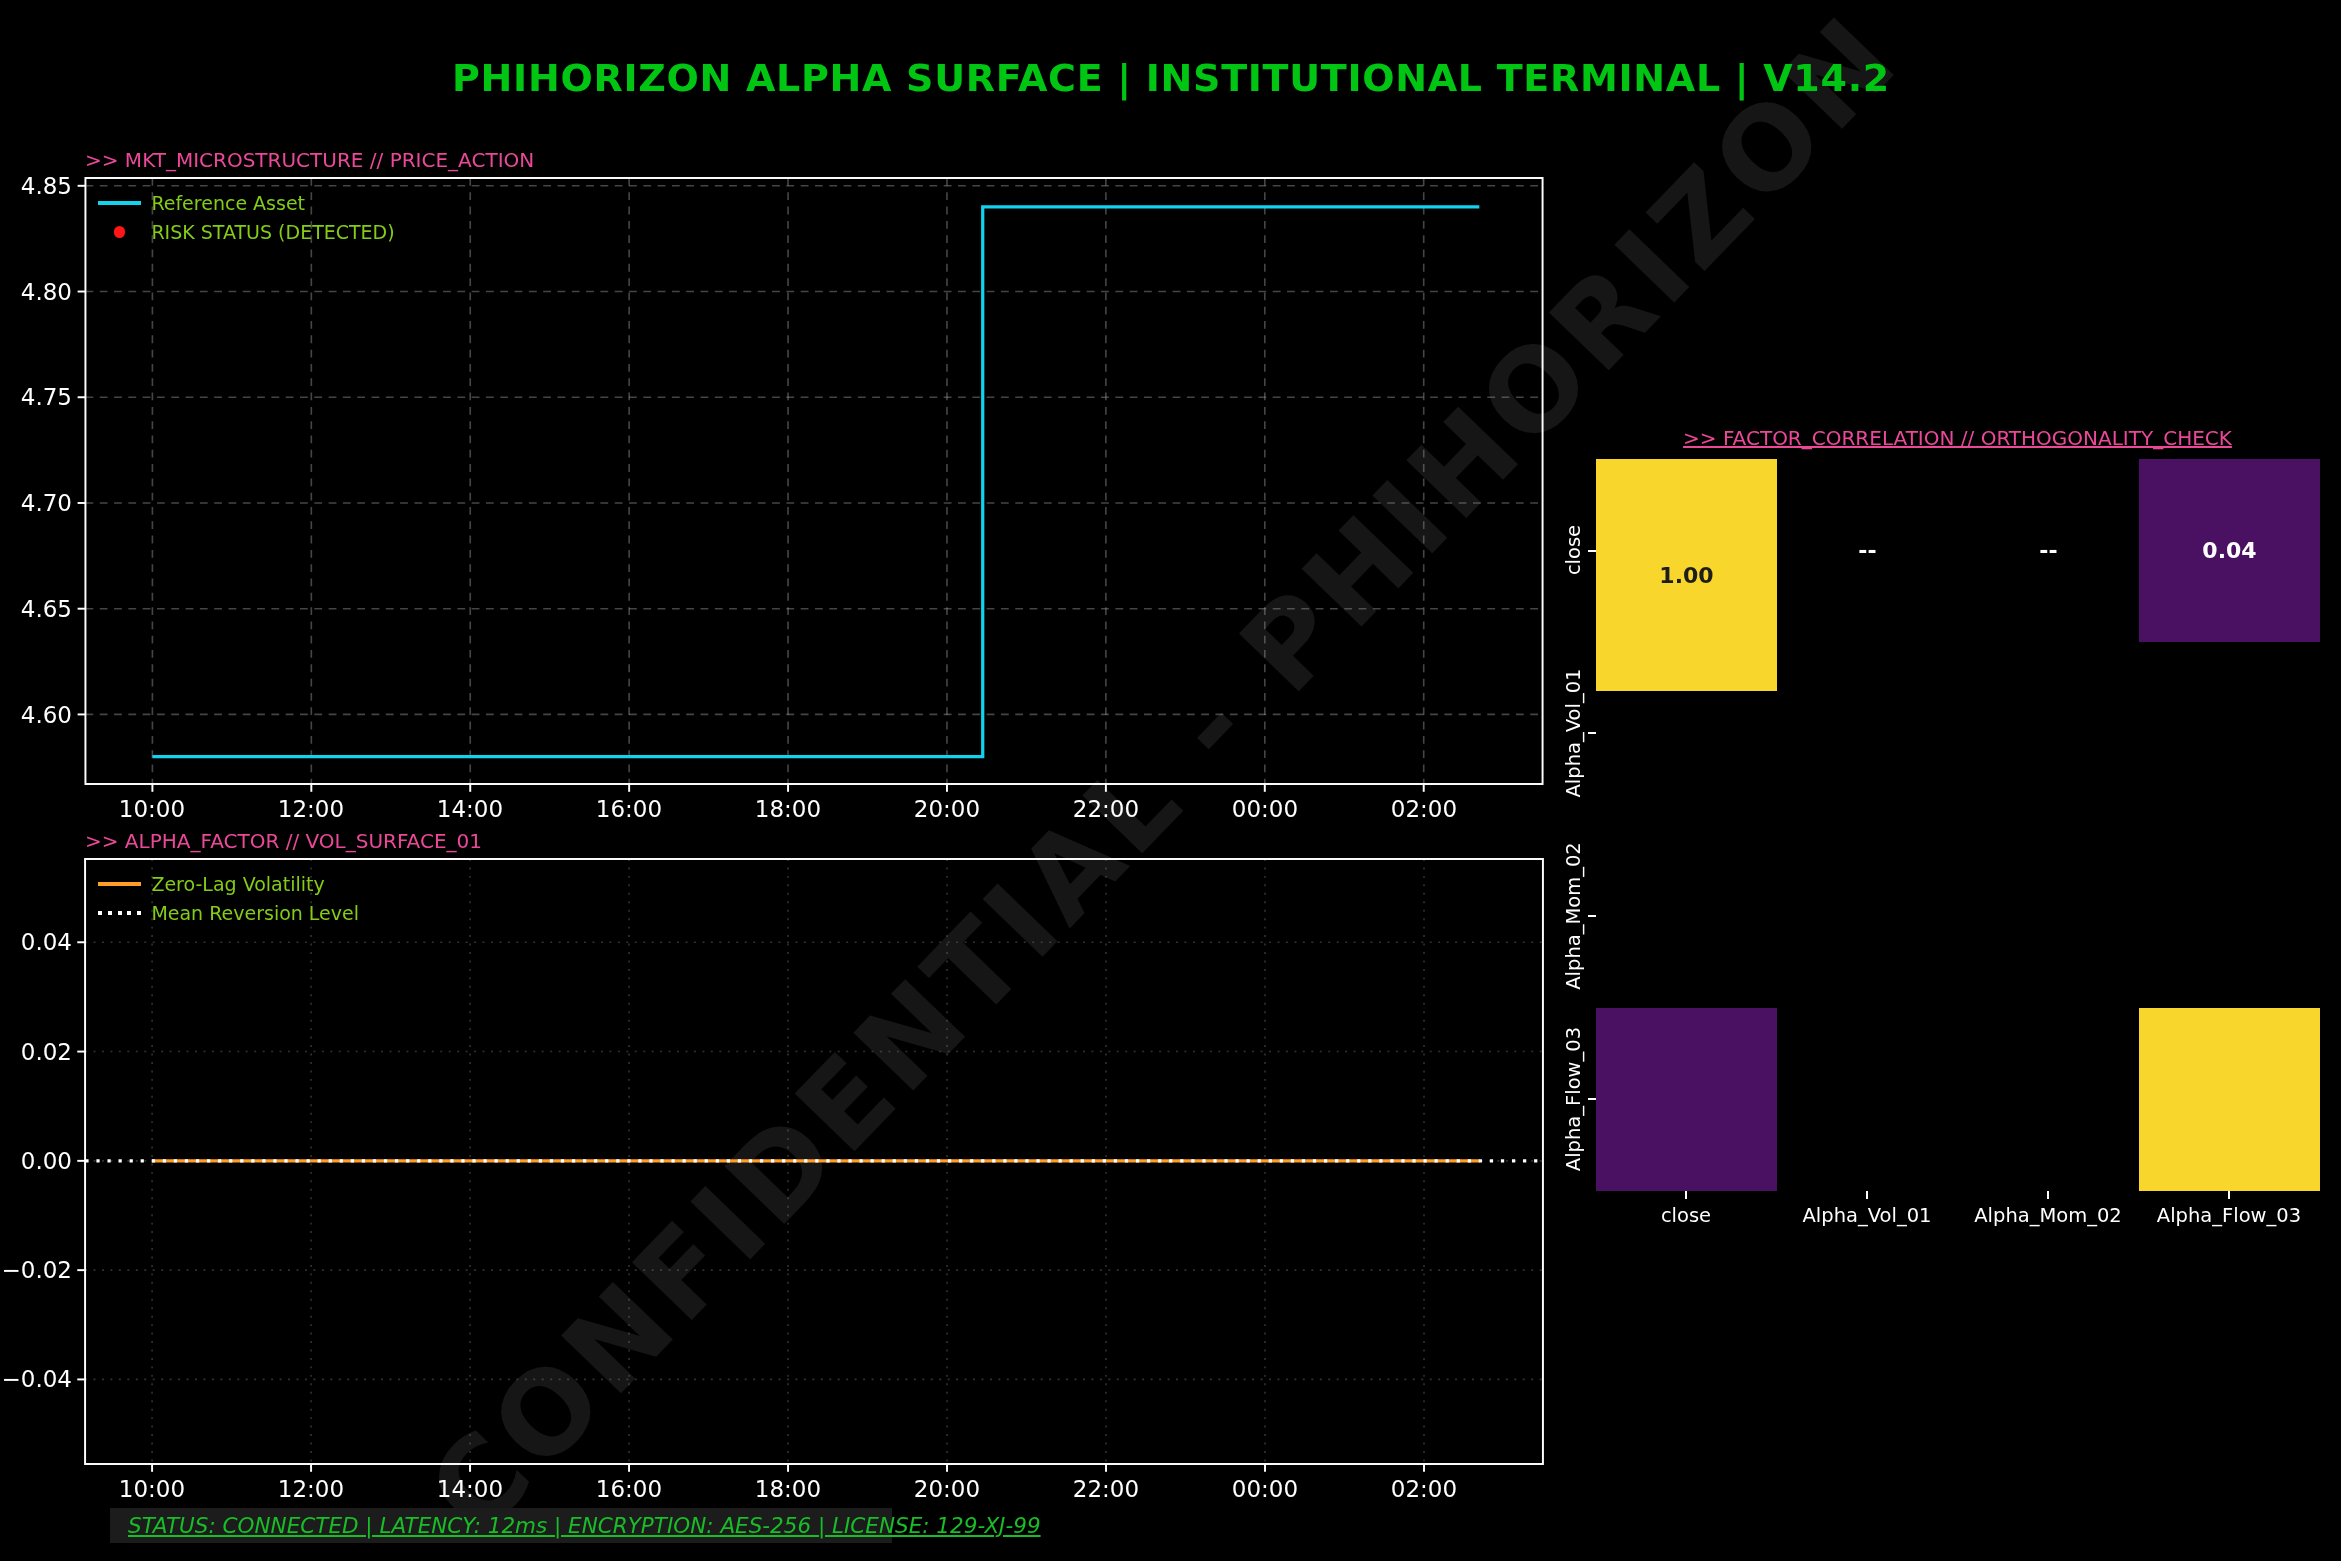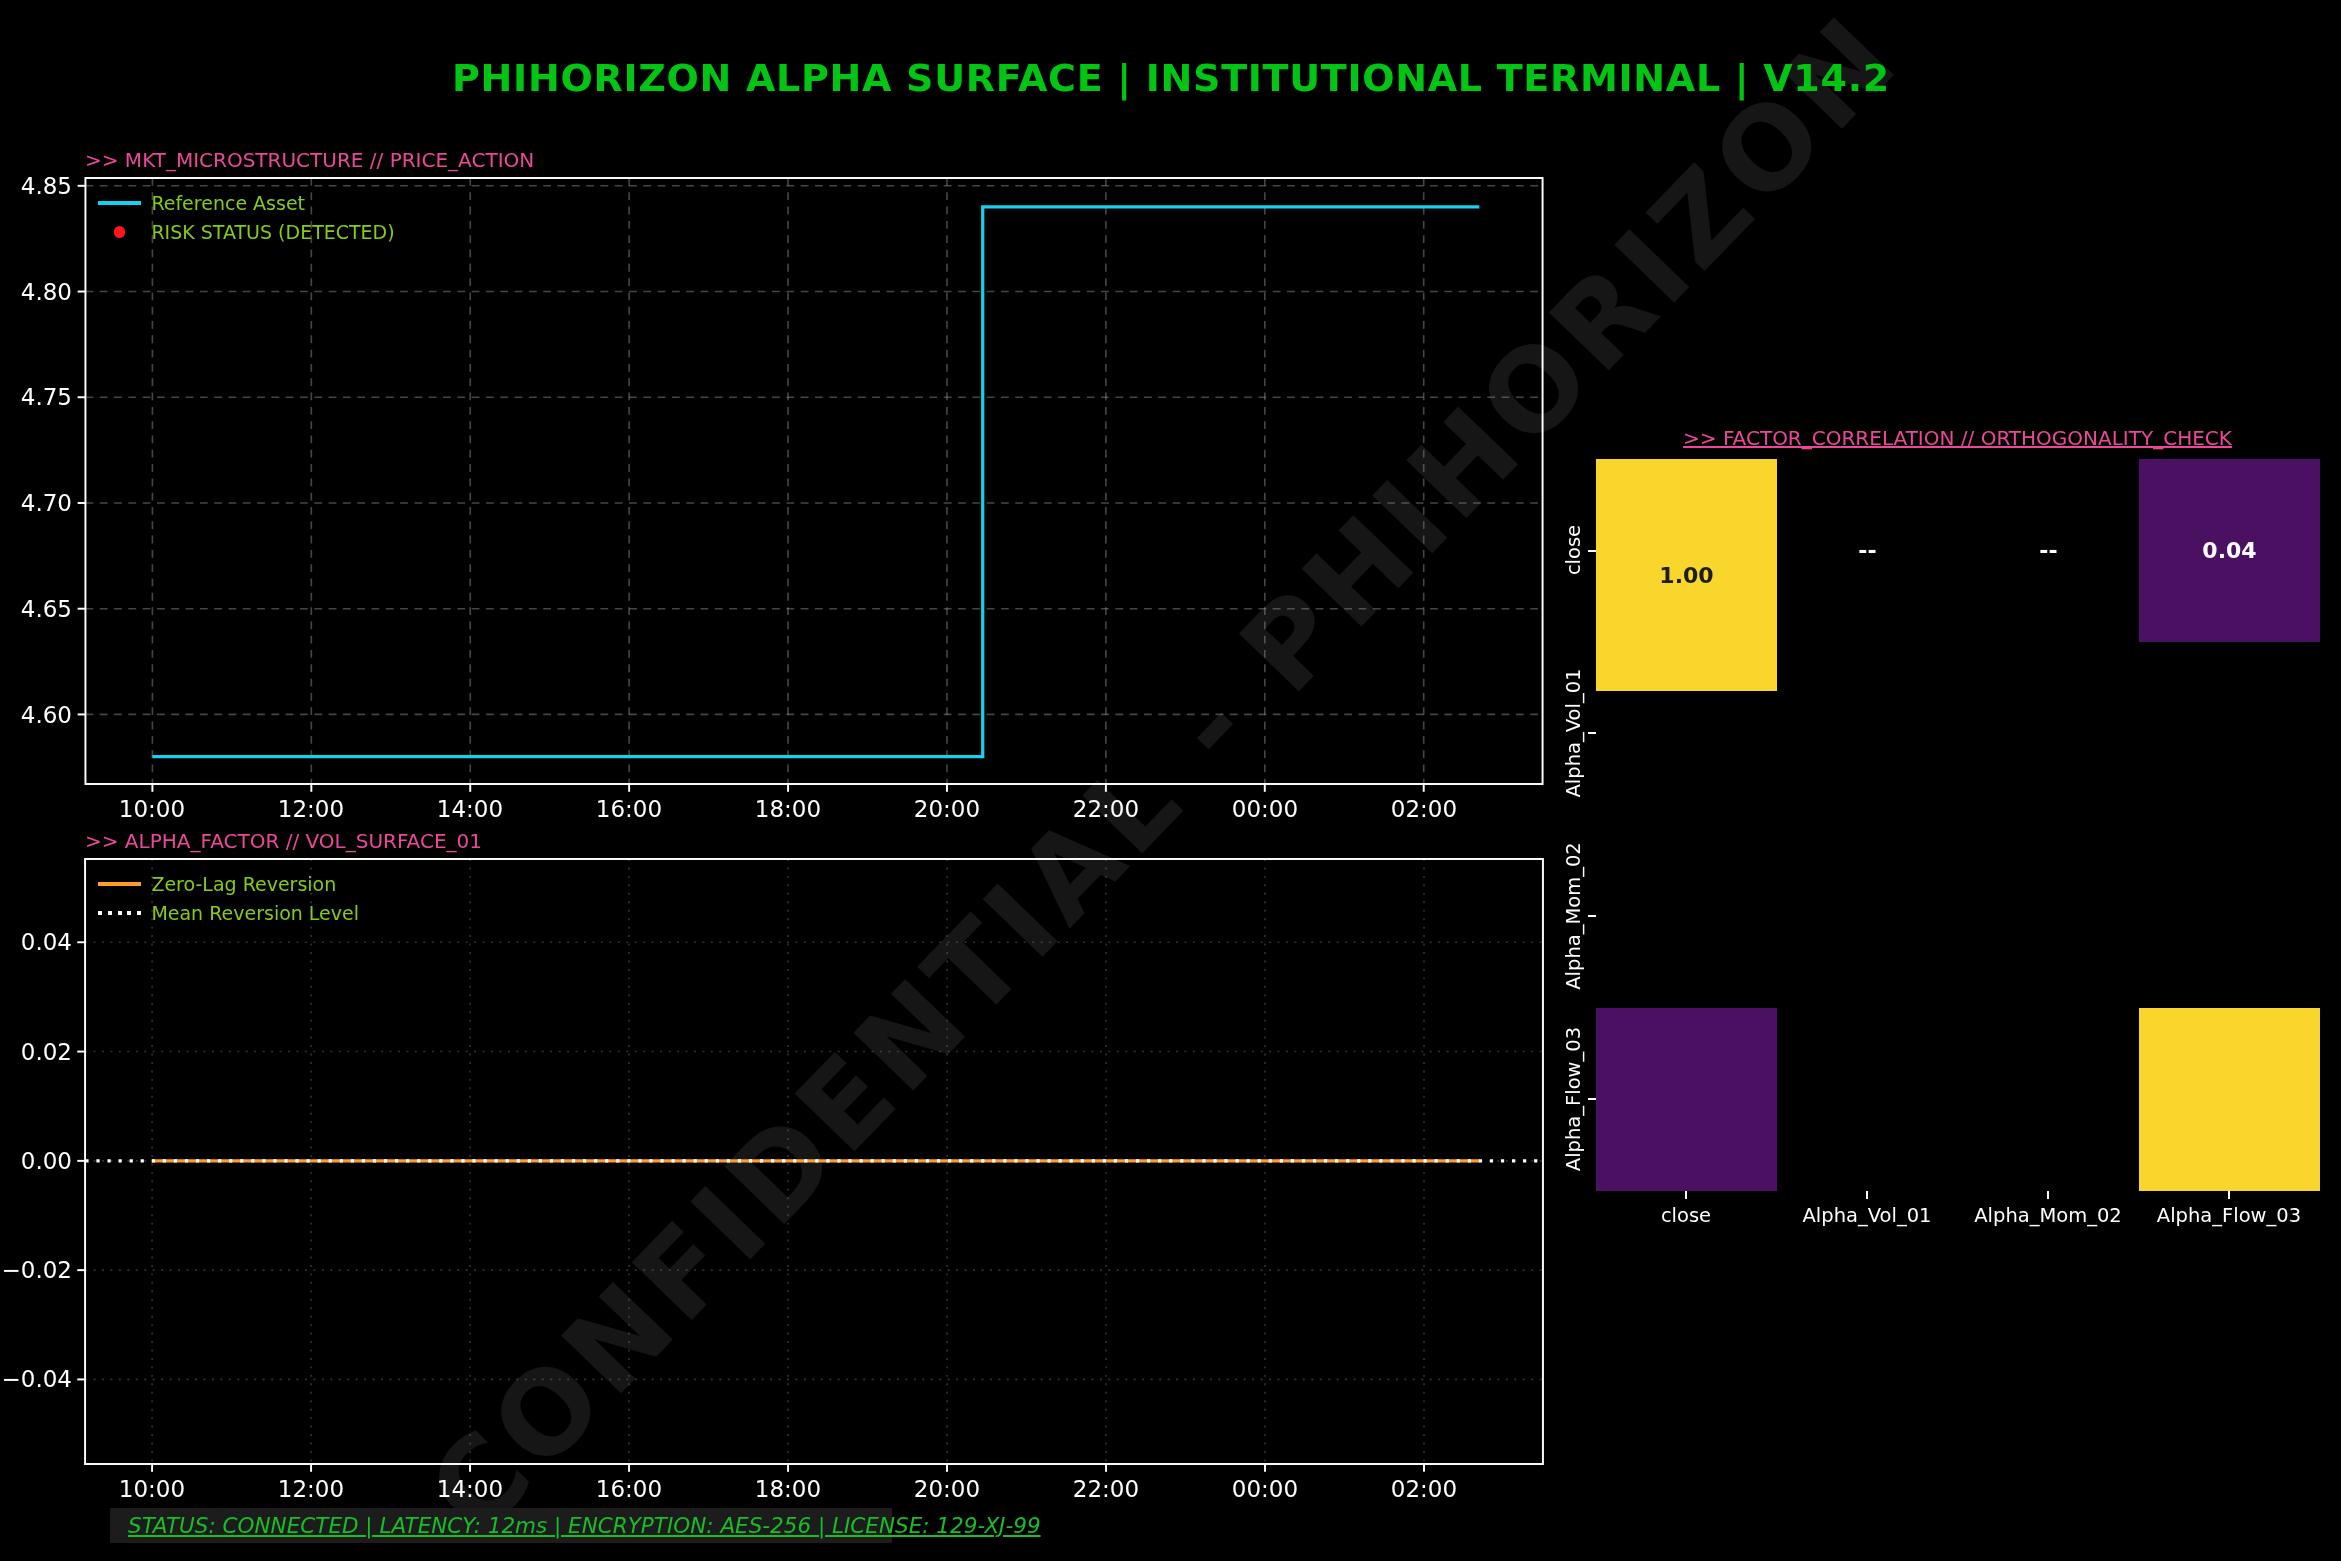--- a/index.html
+++ b/index.html
@@ -150,21 +150,21 @@
         <line x1="-12" y1="128" x2="0" y2="128" stroke="#fff" stroke-width="3"></line>
         <polyline points="103.0,464.0 2143.7,464.0" fill="none" stroke="#ff9d26" stroke-width="5"></polyline>
         <polyline points="0.4,464.0 2241.5,464.0" fill="none" stroke="#ffffff" stroke-width="5" stroke-dasharray="5 12"></polyline>
         <rect x="0" y="0" width="2241" height="930" fill="none" stroke="#fff" stroke-width="3"></rect>
       </svg>
     <div class="legend">
       <div class="legend-row">
         <span class="legend-swatch">
           <span class="swatch-line-orange"></span>
           </span>
-        <span class="legend-label">Zero-Lag Reversion</span>
+        <span class="legend-label">Zero-Lag Volatility</span>
       </div>
       <div class="legend-row">
         <span class="legend-swatch">
           <span class="swatch-dotted-white"></span>
           </span>
         <span class="legend-label">Mean Reversion Level</span>
       </div>
     </div>
   <div class="tick-label x-tick-label" style="left: 67px; top: 617px;">10:00</div>
       <div class="tick-label x-tick-label" style="left: 226px; top: 617px;">12:00</div>

